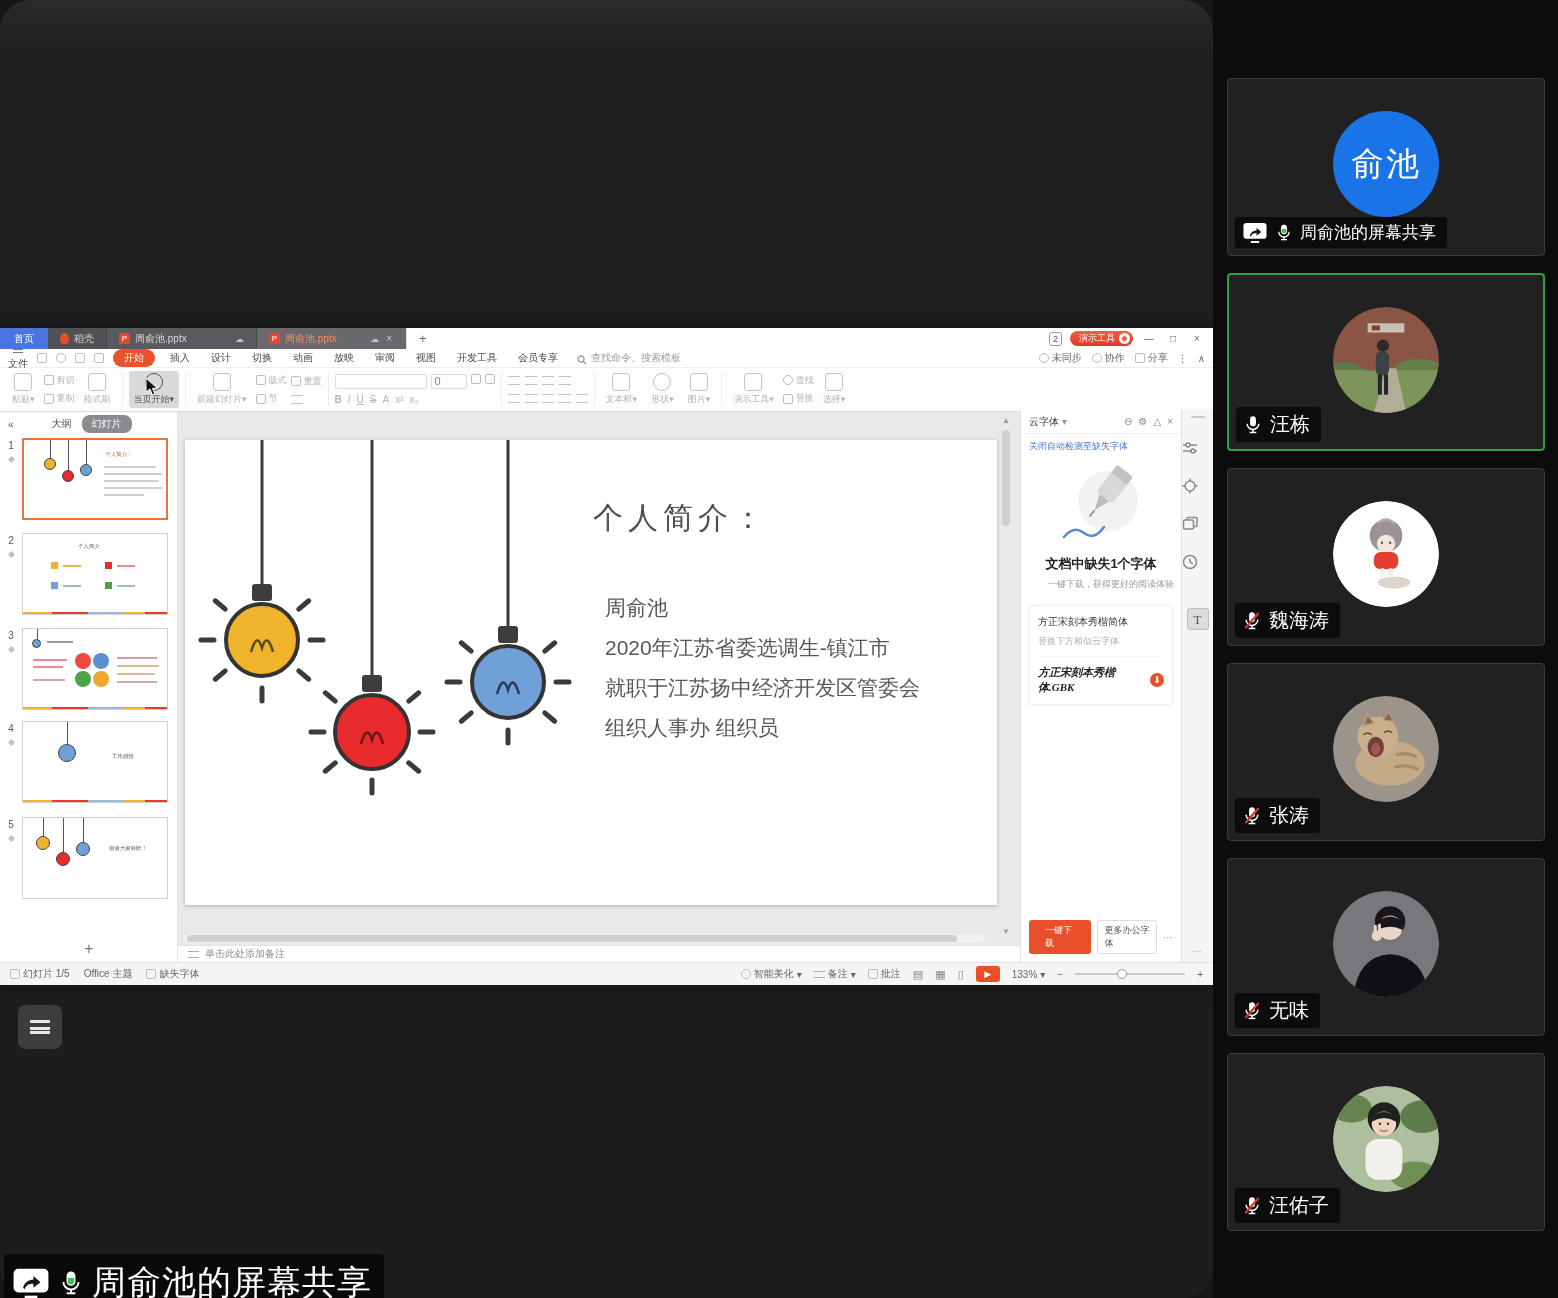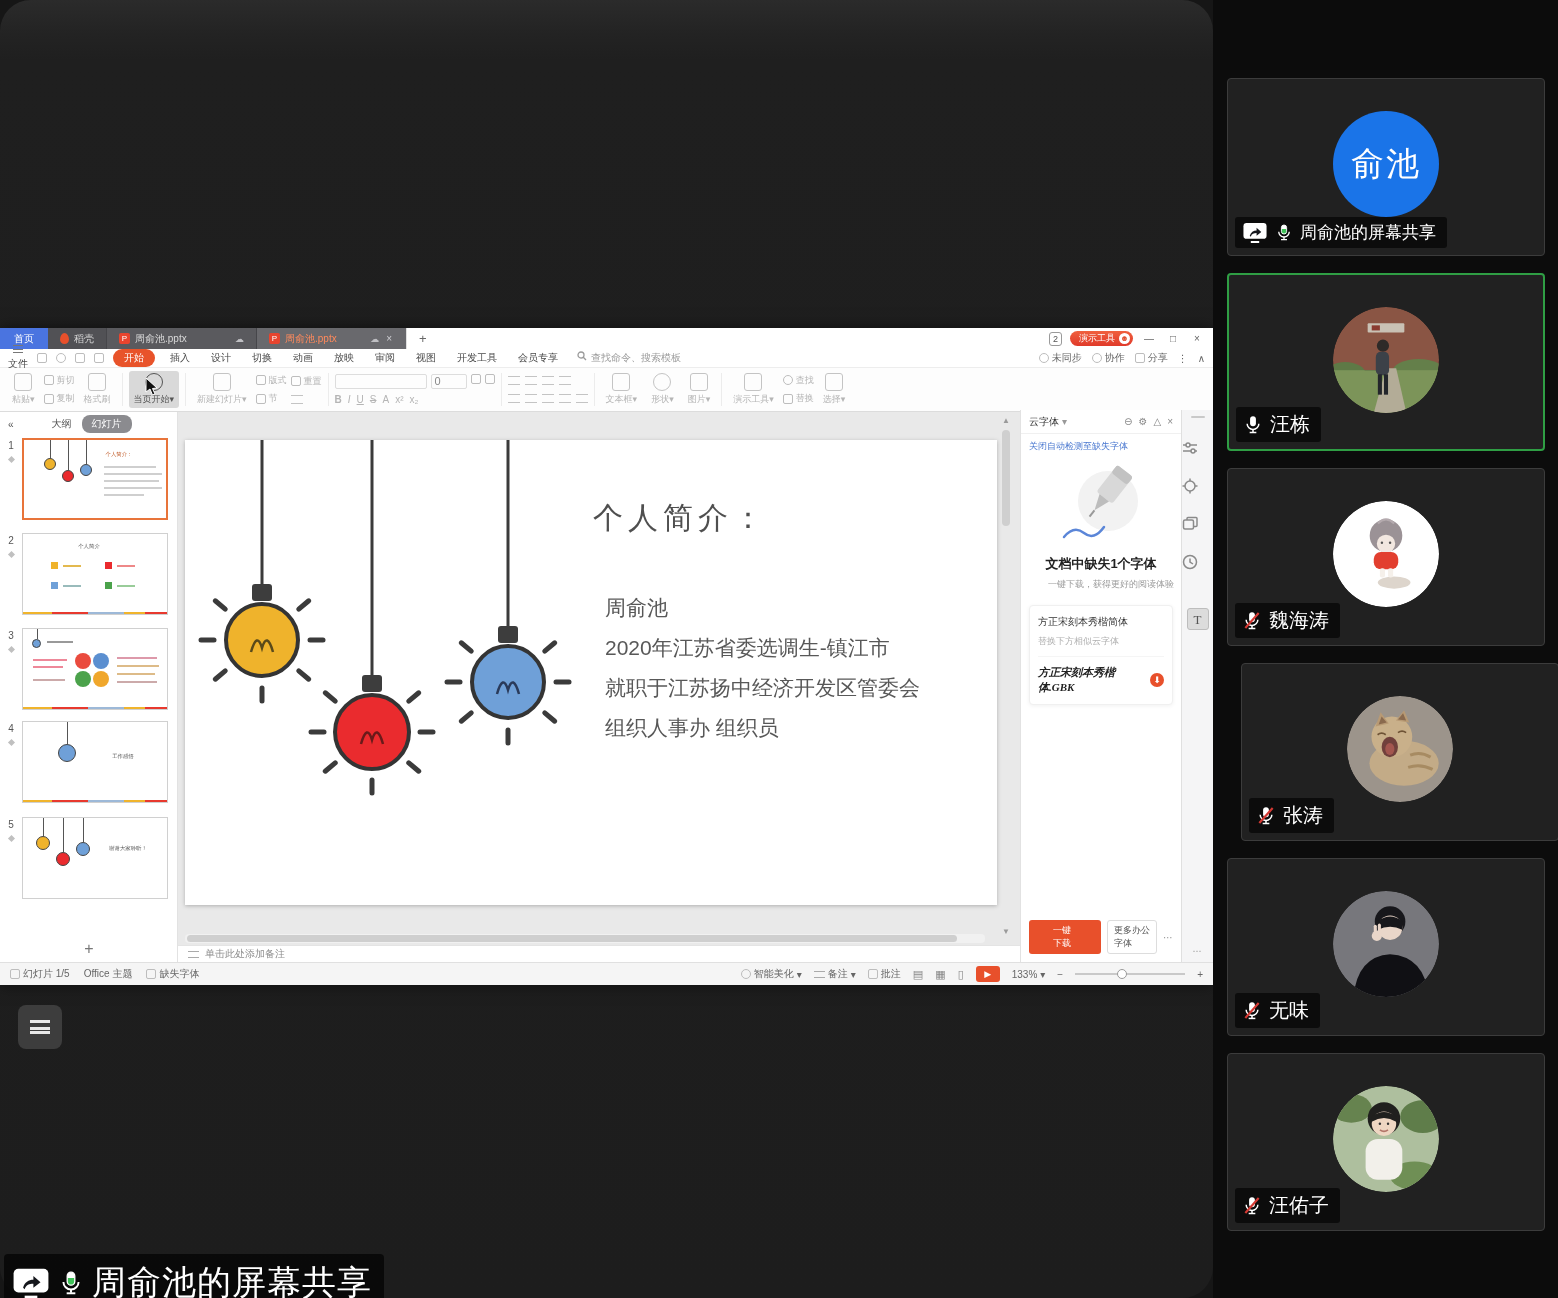--- a/index.html
+++ b/index.html
@@ -37,21 +37,21 @@
 
   
   .menubar { position:absolute; left:0; top:21px; width:100%; height:19px; background:#fff; display:flex; align-items:center; padding:0 8px; gap:9px; border-bottom:1px solid #ededed; font-size:10px; color:#4a4a4a; }
   .mfile { display:flex; align-items:center; gap:4px;flex-direction:column; }
   .hamb { width:10px; height:8px; border-top:1.5px solid #777; border-bottom:1.5px solid #777; position:relative; }
   .hamb::after { content:""; position:absolute; left:0; top:2.5px; width:100%; height:1.5px; background:#777; }
   .gico { display:inline-block; width:10px; height:10px; border:1.4px solid #bdbdbd; border-radius:2px; }
   .gico.rnd { border-radius:50%; }
   .mitem { padding:1px 6px; }
   .mitem.start { background:#e8532a; color:#fff; border-radius:9px; padding:2px 11px; }
-  .msearch { display:flex; align-items:flex-start; gap:4px; color:#9a9a9a; margin-left:4px; }
+  .msearch { display:flex; align-items:flex-end; gap:4px; color:#9a9a9a; margin-left:4px; }
   .mright { margin-left:auto; display:flex; align-items:center; gap:10px; color:#666; }
   .mr { display:flex; align-items:center; gap:3px; }
 
   
   .ribbon { position:absolute; left:0; top:40px; width:100%; height:44px; background:#fdfdfd; border-bottom:1px solid #dcdcdc; display:flex; align-items:stretch; padding:3px 4px; color:#b5b5b5; }
   .rsep { width:1px; background:#ececec; margin:2px 3px; }
   .rgroup { display:flex; align-items:stretch; gap:4px; padding:0 3px; }
   .rbig { display:flex; flex-direction:column; align-items:center; justify-content:space-between; padding:2px 5px; font-size:9px; }
   .rbig .bic { width:18px; height:18px; border:1.6px solid #c4c4c4; border-radius:3px; }
   .rcol { display:flex; flex-direction:column; justify-content:space-around; font-size:9px; }
@@ -108,21 +108,21 @@
   .fp-illu { display:block; margin:10px auto 2px; }
   .fp-h1 { text-align:center; font-size:13px; font-weight:bold; color:#222; margin-top:6px; }
   .fp-sub { text-align:center; color:#9b9b9b; font-size:9px; margin-top:5px;padding-left:20px; }
   .fp-card { margin:14px 8px 0; background:#fff; border:1px solid #f0f0f0; border-radius:4px; box-shadow:0 1px 4px rgba(0,0,0,.06); padding:9px 8px; }
   .fp-name { color:#333; font-size:10px; }
   .fp-hint { color:#b0b0b0; font-size:9px; margin-top:6px; }
   .fp-row { display:flex; align-items:center; margin-top:8px; border-top:1px solid #f5f5f5; padding-top:8px; }
   .fp-font { font-family:"Liberation Serif","DejaVu Serif",serif; font-style:italic; font-weight:bold; color:#222; font-size:11px; }
   .dlcirc { margin-left:auto; width:14px; height:14px; border-radius:50%; background:#e8502b; color:#fff; font-size:9px; line-height:14px; text-align:center; }
   .fp-foot { position:absolute; bottom:8px; left:0; width:100%; display:flex; gap:6px; padding:0 8px; align-items:center; }
-  .btn-orange { background:#e8502b; color:#fff; border-radius:3px; padding:4px 24px; font-size:9px; }
+  .btn-orange { background:#e8502b; color:#fff; border-radius:3px; padding:4px 16px; font-size:9px; }
   .btn-ghost { border:1px solid #ddd; color:#555; border-radius:3px; padding:3px 6px; font-size:9px; background:#fff; }
 
   
   .sidetool { position:absolute; right:0; top:-2px; width:32px; height:552px; background:#f5f5f6; border-left:1px solid #e0e0e0; }
   .st-handle { width:14px; height:2px; background:#c9c9c9; margin:6px auto 12px; border-radius:1px; }
   .st-ic { width:16px; height:16px; margin:10px auto; color:#8a8a8a; }
   .st-T { width:22px; height:22px; margin:26px auto 0; background:#dcdcdc; border:1px solid #bdbdbd; border-radius:3px; color:#555; font-size:13px; text-align:center; line-height:21px; font-family:"Liberation Serif",serif; }
   .st-dots { position:absolute; bottom:6px; width:100%; text-align:center; color:#999; letter-spacing:1px; font-size:9px; }
 
   
@@ -744,21 +744,21 @@
             <rect x="8.5" y="2" width="7" height="12" rx="3.5" fill="#fff"></rect>
             <path d="M5,11 a7,7 0 0 0 14,0" fill="none" stroke="#fff" stroke-width="1.8"></path>
             <line x1="12" y1="18" x2="12" y2="21" stroke="#fff" stroke-width="1.8"></line>
             <line x1="8" y1="21.5" x2="16" y2="21.5" stroke="#fff" stroke-width="1.8"></line>
             <line x1="4" y1="21" x2="20" y2="3" stroke="#d43a34" stroke-width="2.6"></line>
           </svg>
         <span>魏海涛</span>
       </div>
     </div>
 
-    <div class="tile" style="top:663px;margin-left:14px;">
+    <div class="tile" style="top:663px;">
       <div class="avatar">
         <svg width="106" height="106" viewBox="0 0 104 104">
             <g clip-path="url(#avclip)">
           <rect width="104" height="104" fill="#9c948b"></rect>
           <ellipse cx="56" cy="66" rx="34" ry="22" fill="#c3ab87"></ellipse>
           <circle cx="44" cy="40" r="20" fill="#c9b08a"></circle>
           <polygon points="28,30 33,16 41,27" fill="#b89a74"></polygon>
               <polygon points="48,24 56,14 61,26" fill="#b89a74"></polygon>
           <polygon points="31,28 34,20 39,26" fill="#8a6a4e"></polygon>
               <polygon points="50,23 55,17 58,24" fill="#8a6a4e"></polygon>

